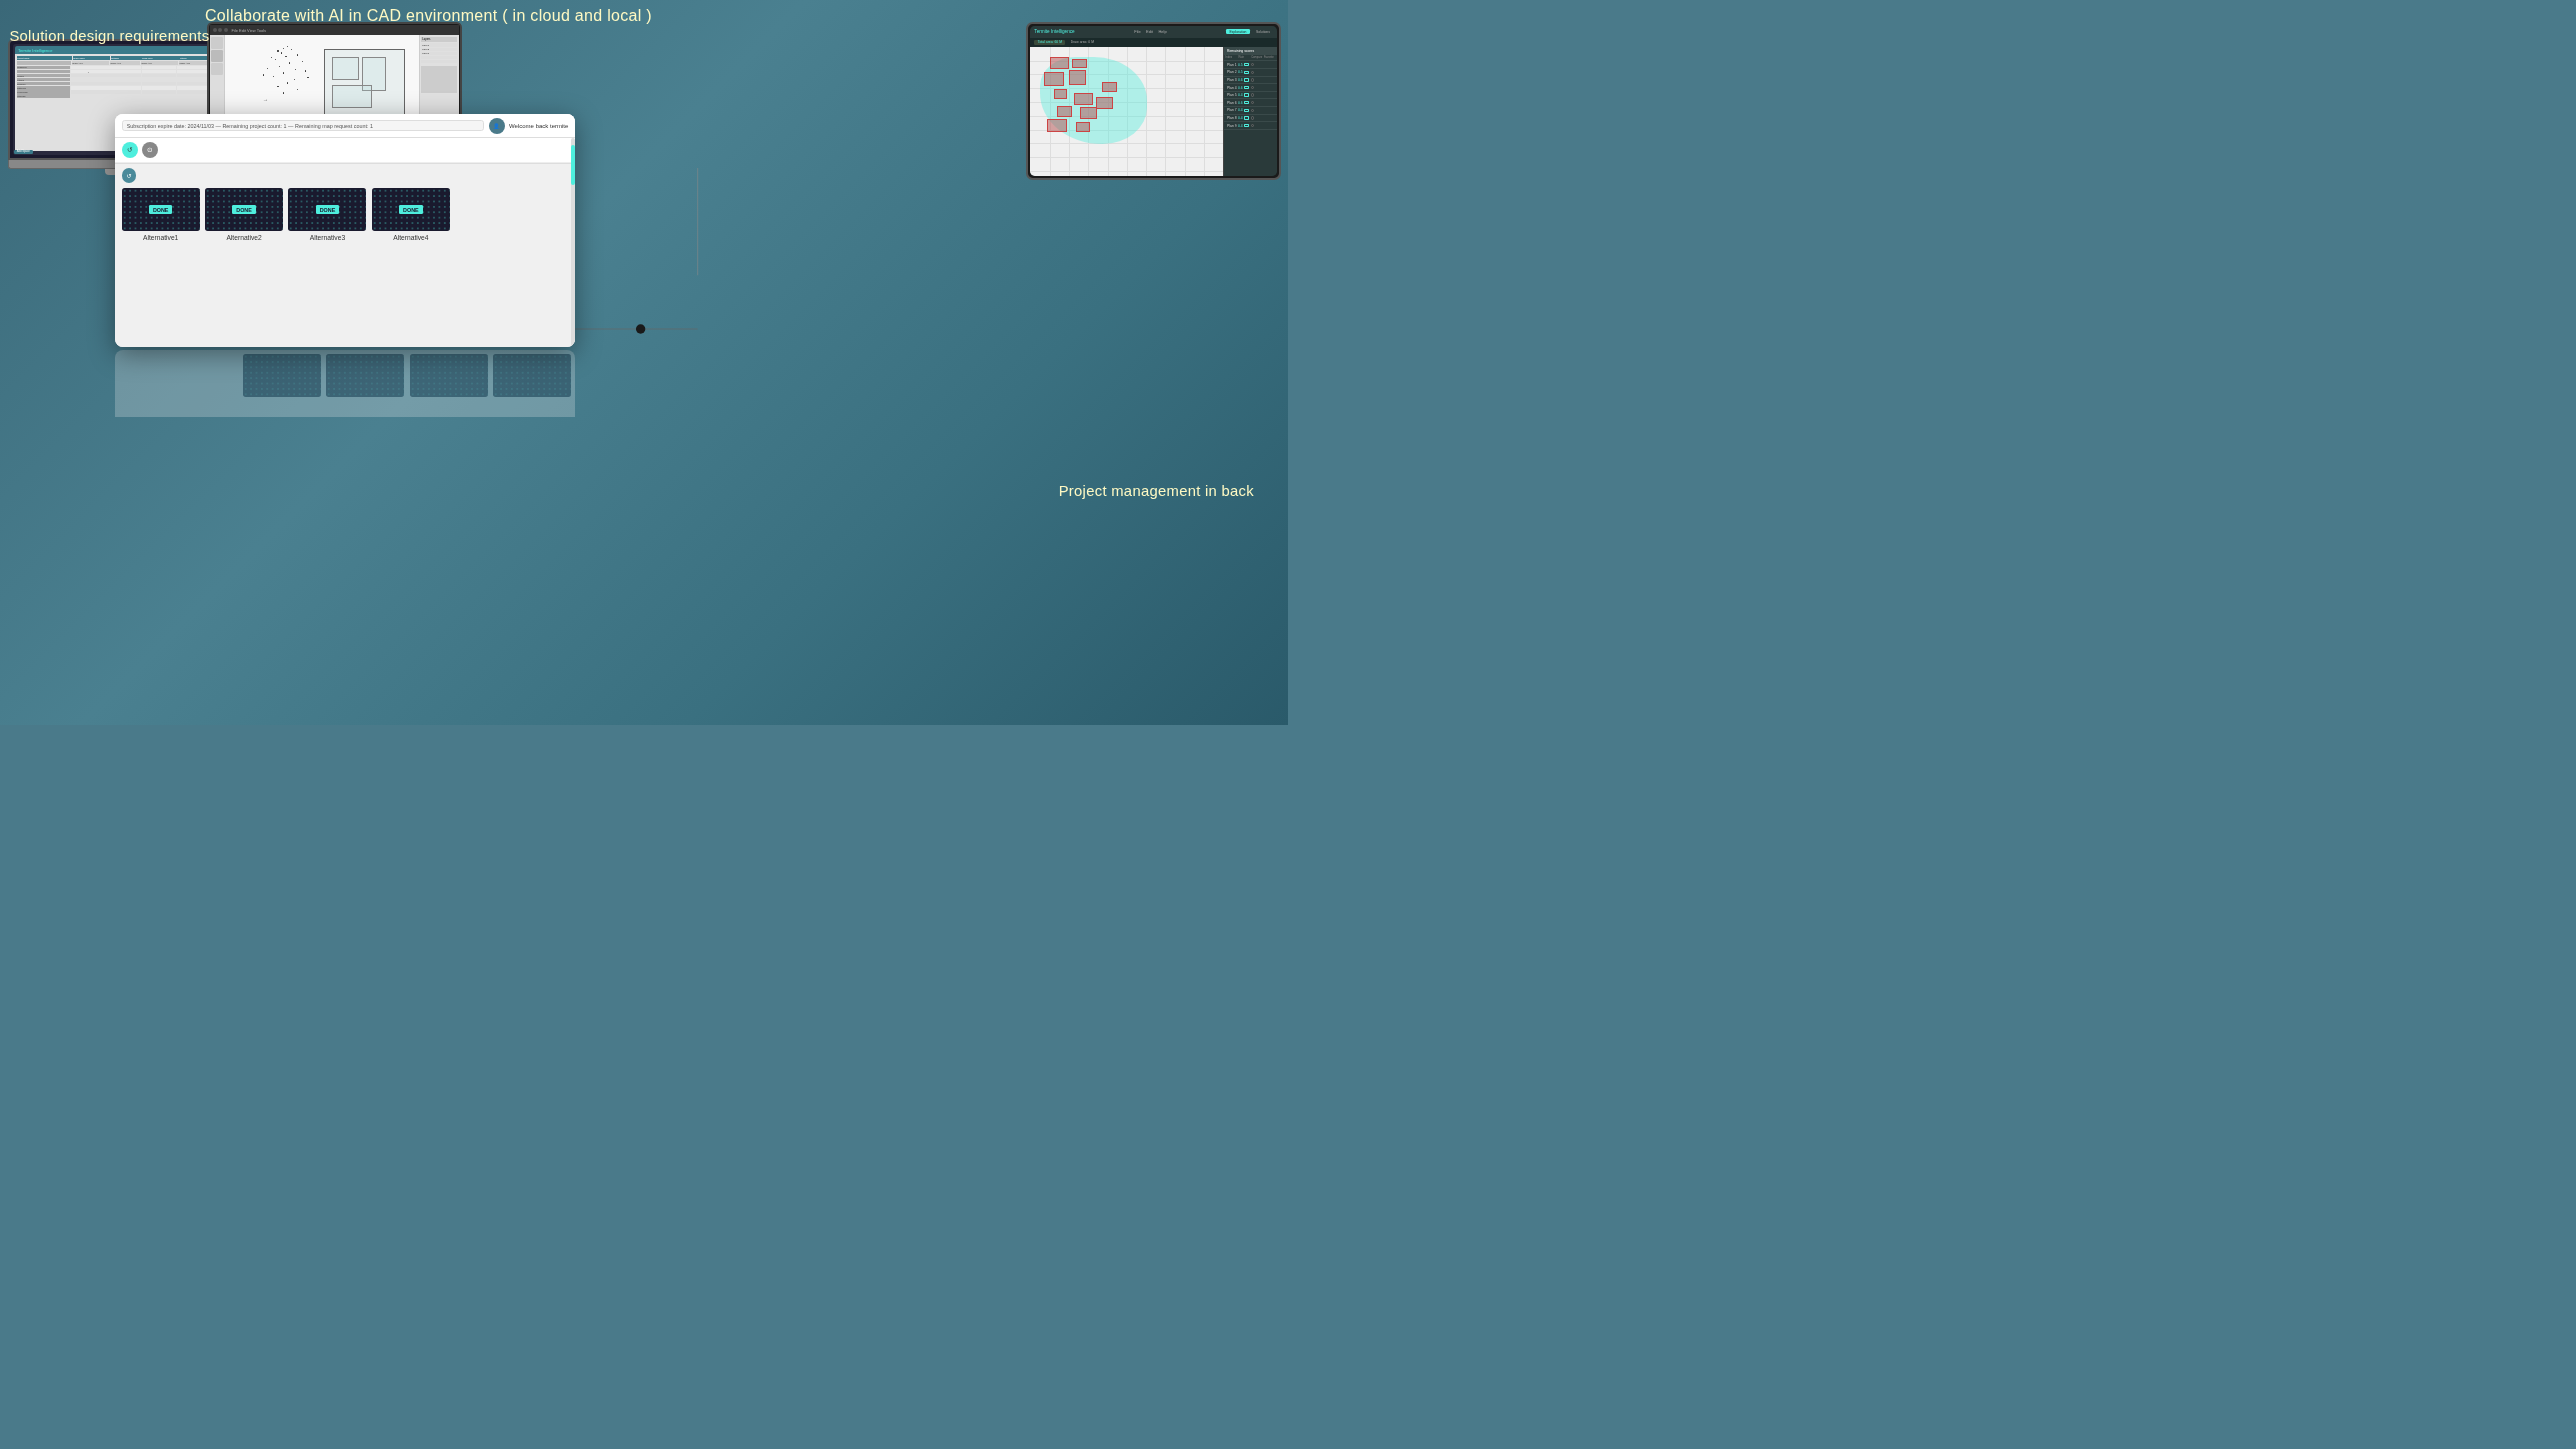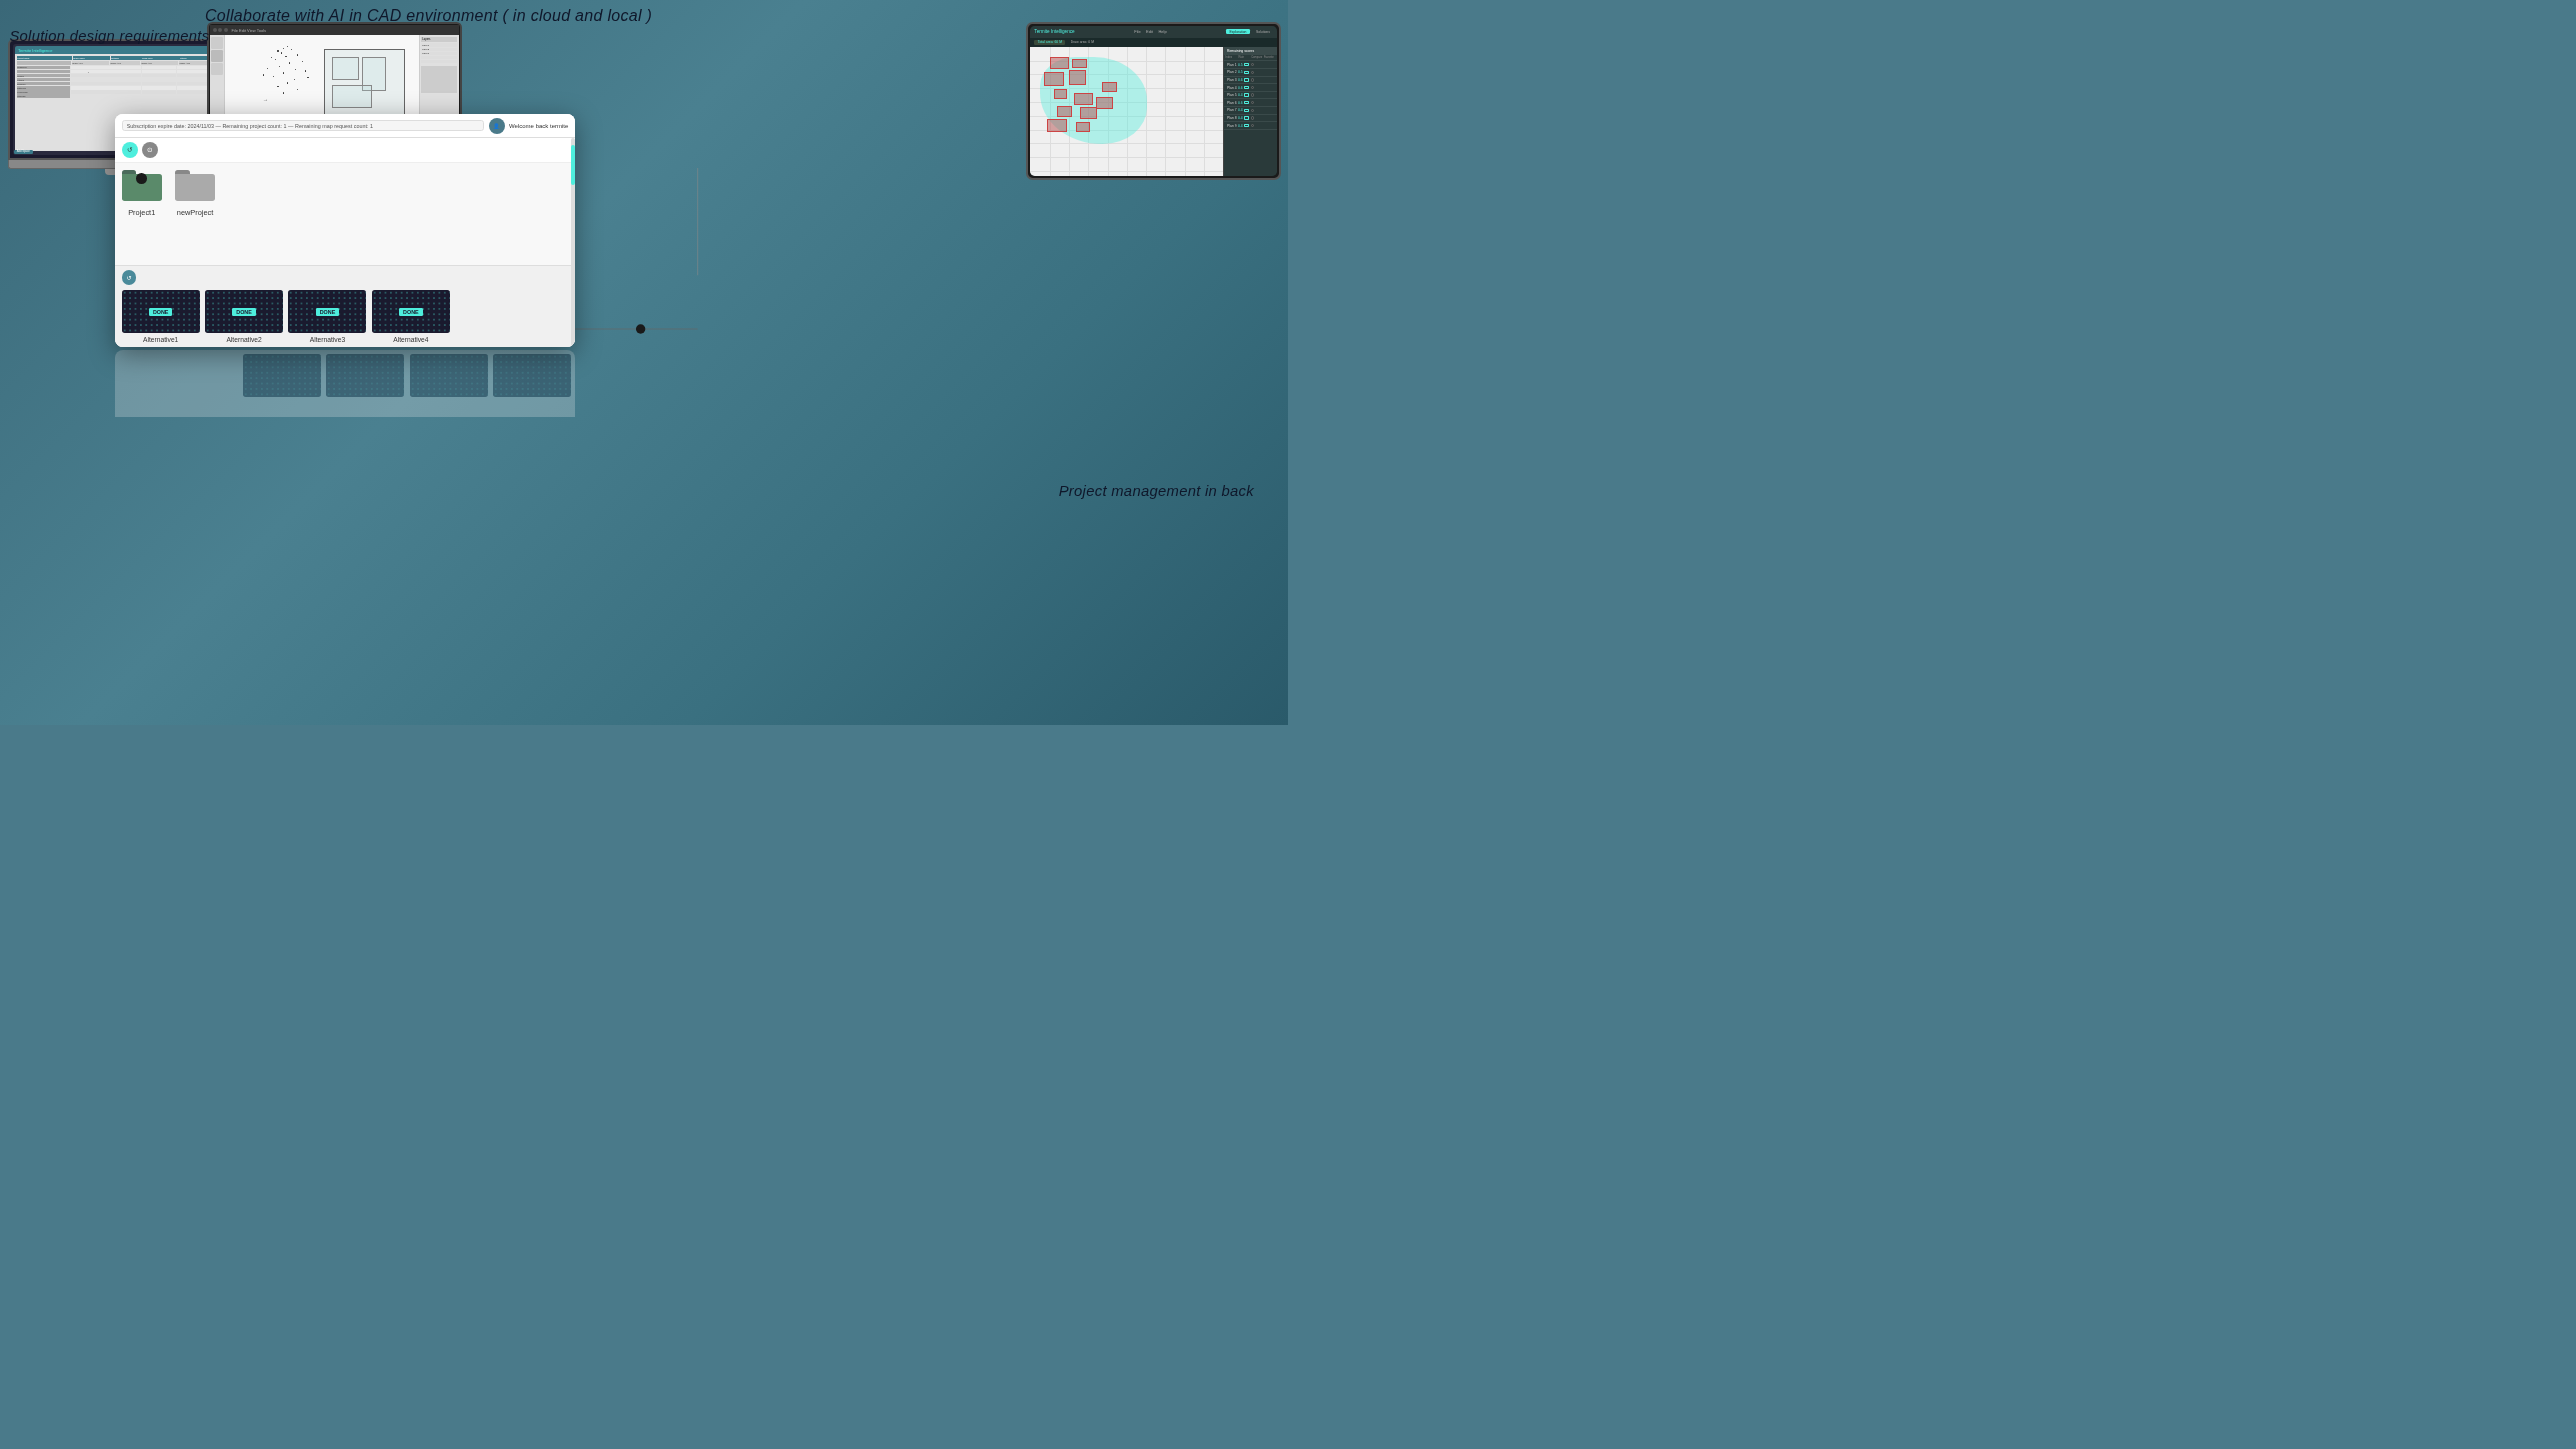--- a/index.html
+++ b/index.html
@@ -17,24 +17,23 @@
       content: '';
       position: absolute;
       inset: 0;
       background: radial-gradient(ellipse at 50% 50%, #5a8a9a 0%, #3a6a7a 50%, #2a5a6a 100%);
       z-index: 0;
     }
 
     
     .annotation-label {
       position: absolute;
-      color: #0f172a;
+      color: #fef9c3;
       font-size: 14.8px;
       font-weight: 300;
-      font-style: italic;
       z-index: 10;
       letter-spacing: 0.3px;
     }
 
     .label-archive { top: 28px; left: 9.4px; }
     .label-collaborate { top: 6.7px; left: 205px; font-size: 16px; }
     .label-project-mgmt { top: 483px; right: 34px; font-size: 14.8px; }
 
     
     .laptop-wrapper {
@@ -896,39 +895,20 @@
         <div class="user-avatar">👤</div>
         <span class="user-welcome">Welcome back termite</span>
       </div>
     </div>
 
     <div class="app-action-row">
       <div class="action-btn action-btn-teal">↺</div>
       <div class="action-btn action-btn-gray">⊙</div>
     </div>
 
-    <div class="app-projects-area">
-
-      <div class="project-folder">
-        <div class="folder-icon folder-active">
-          <div class="folder-tab"></div>
-          <div class="folder-body"></div>
-          <div class="folder-dot"></div>
-        </div>
-        <span class="folder-label">Project1</span>
-      </div>
-
-      <div class="project-folder">
-        <div class="folder-icon folder-inactive">
-          <div class="folder-tab"></div>
-          <div class="folder-body"></div>
-        </div>
-        <span class="folder-label">newProject</span>
-      </div>
-    </div>
 
     <div class="app-recent-section">
       <div class="recent-section-header">
         <div class="recent-icon">↺</div>
       </div>
       <div class="recent-thumbnails">
 
         <div class="recent-item">
           <div class="recent-thumb">
             <div class="recent-thumb-dots"></div>

